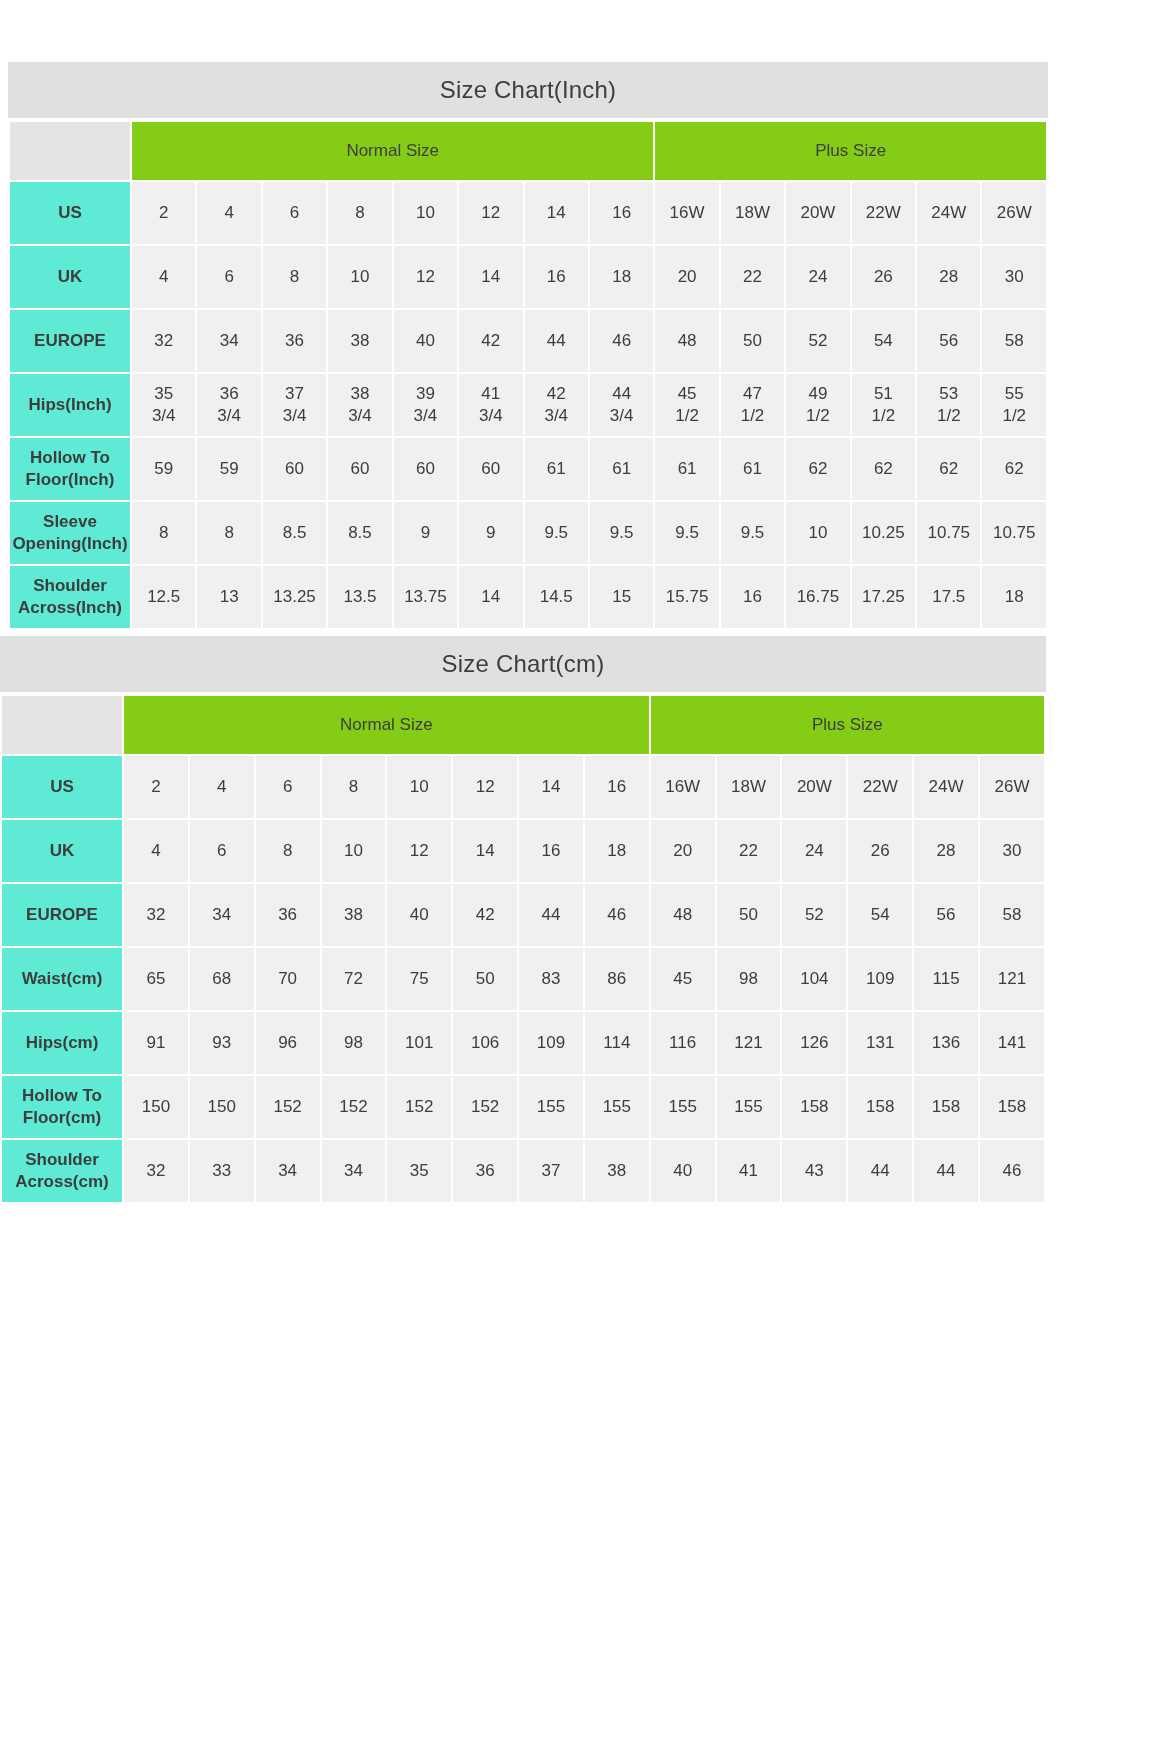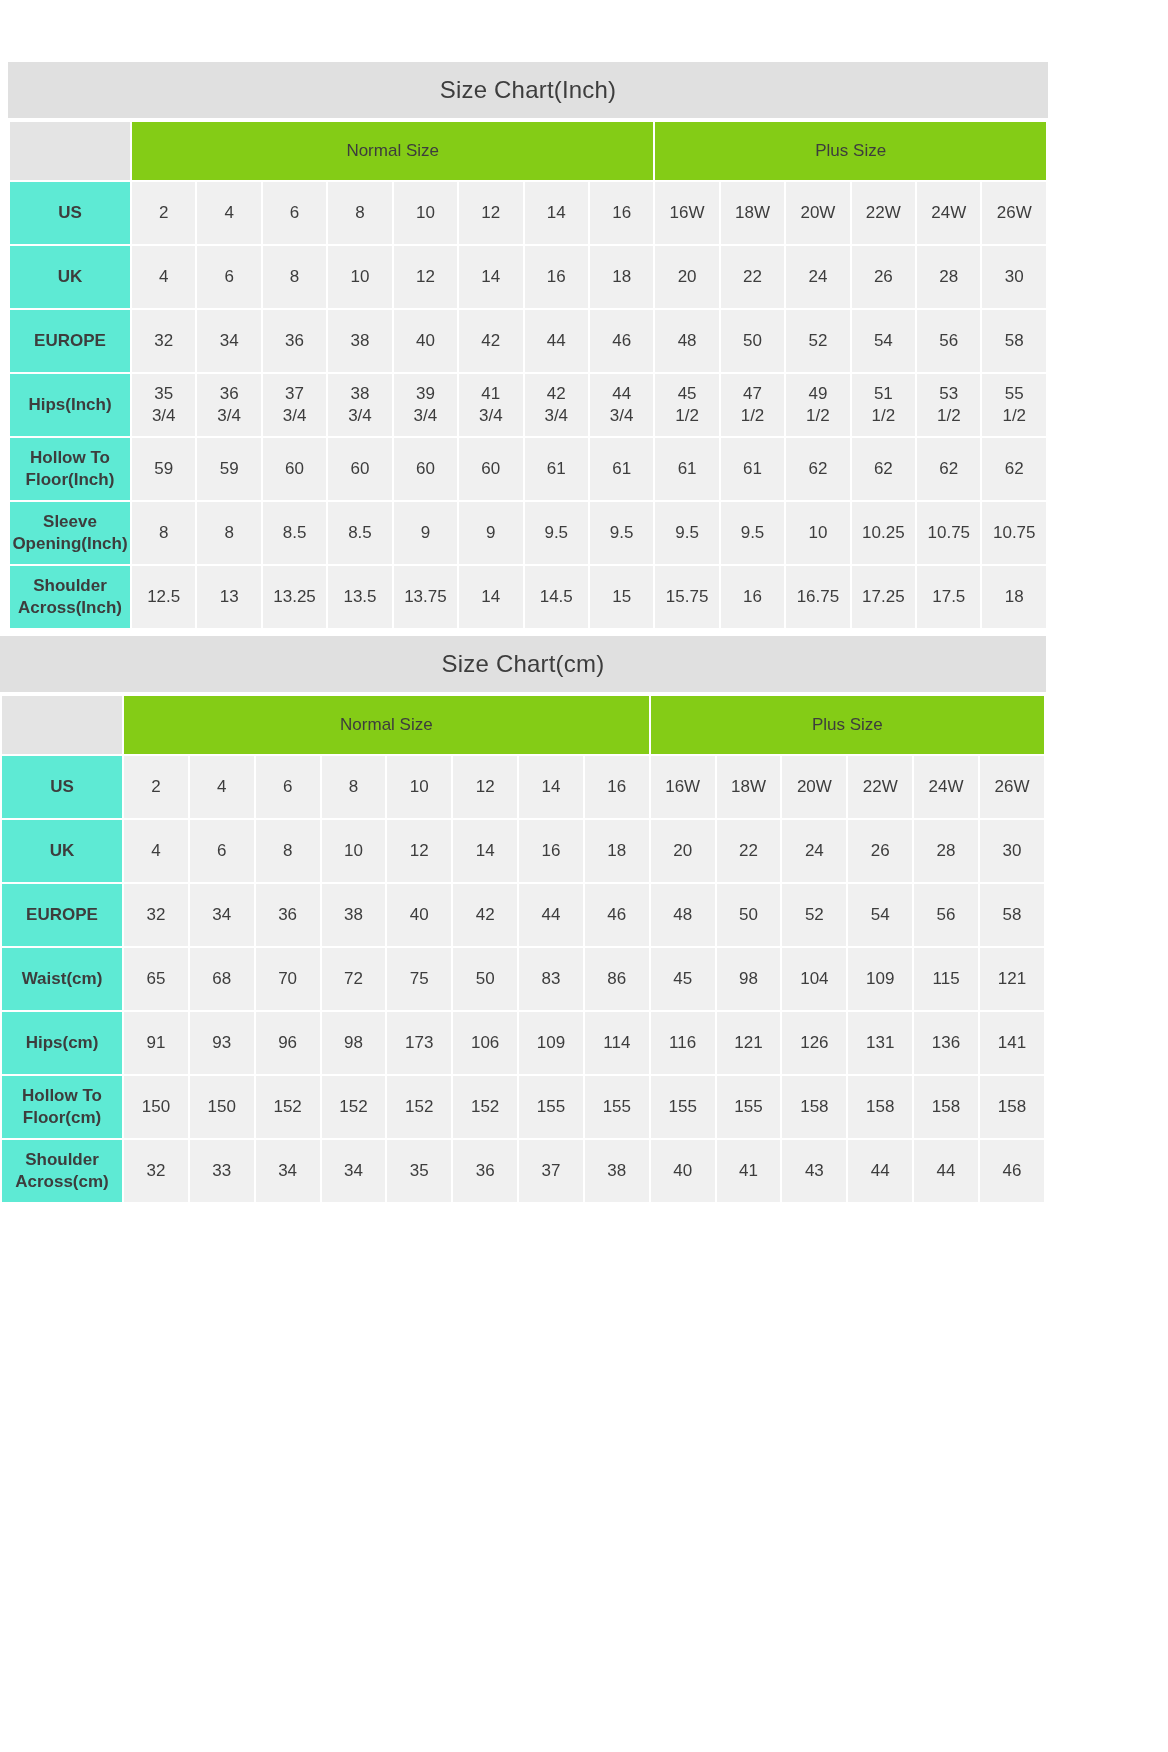--- a/index.html
+++ b/index.html
@@ -306,21 +306,21 @@
           <td class="cell">109</td>
           <td class="cell">115</td>
           <td class="cell">121</td>
         </tr>
         <tr>
           <td class="label">Hips(cm)</td>
           <td class="cell">91</td>
           <td class="cell">93</td>
           <td class="cell">96</td>
           <td class="cell">98</td>
-          <td class="cell">173</td>
+          <td class="cell">101</td>
           <td class="cell">106</td>
           <td class="cell">109</td>
           <td class="cell">114</td>
           <td class="cell">116</td>
           <td class="cell">121</td>
           <td class="cell">126</td>
           <td class="cell">131</td>
           <td class="cell">136</td>
           <td class="cell">141</td>
         </tr>

